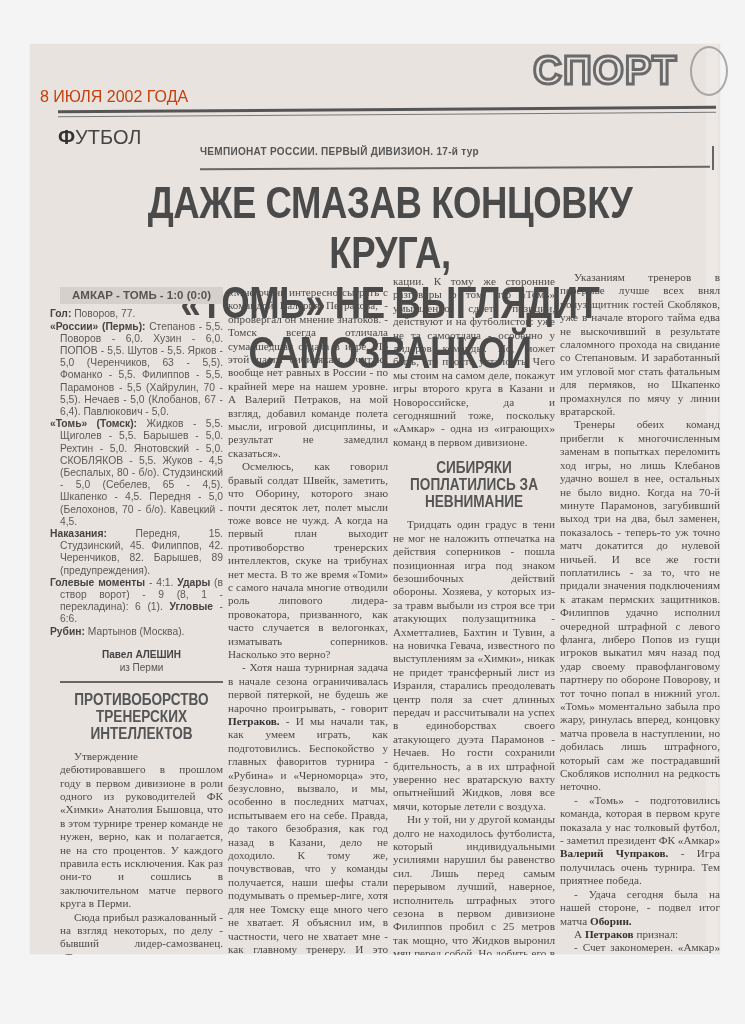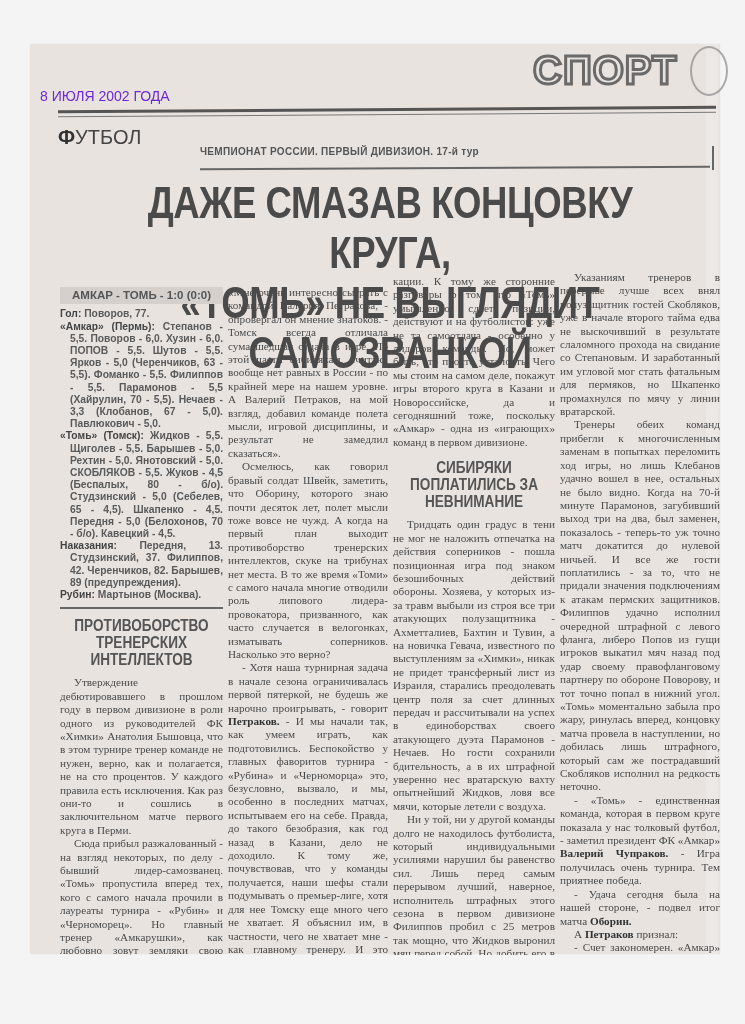--- a/index.html
+++ b/index.html
@@ -1,40 +1,40 @@
 <!DOCTYPE html>
 <html><head>
 <meta charset="utf-8">
 <style>
   html, body { margin:0; padding:0; }
   body { width:745px; height:1024px; background:#f4f4f4; position:relative; overflow:hidden; font-family:"Liberation Serif", serif; color:#3a3a3a; }
   .paper { position:absolute; left:30px; top:44px; width:690px; height:910px; background:#e9e3df; box-shadow:0 0 1px rgba(0,0,0,.1); }
   .paper-right-edge { position:absolute; left:706px; top:44px; width:12px; height:910px; background:#ece8e6; }
   .logo { position:absolute; left:533px; top:48px; font-family:"Liberation Sans", sans-serif; font-weight:bold; font-size:40px; letter-spacing:1px; color:#e9e3df; -webkit-text-stroke:3px #6a6a6a; line-height:44px;text-align:center; }
   .logo-emblem { position:absolute; left:690px; top:46px; width:34px; height:46px; border-radius:50%; border:2px solid #8a8a8a; opacity:.7; }
-  .date { position:absolute; left:40px; top:88px; font-family:"Liberation Sans", sans-serif; font-size:14px; color:#6d28d9; }
+  .date { position:absolute; left:40px; top:88px; font-family:"Liberation Sans", sans-serif; font-size:16px; color:#c2410c; }
   .rule1 { position:absolute; left:58px; top:108px; width:658px; height:3px; background:#555; transform:rotate(-0.4deg); }
   .rule1b { position:absolute; left:58px; top:114px; width:658px; height:1px; background:#777; transform:rotate(-0.4deg); }
   .section { position:absolute; left:58px; top:126px; font-family:"Liberation Sans", sans-serif; font-size:20px; color:#444; }
   .section b { font-weight:900; color:#333; }
   .champ { position:absolute; left:200px; top:146px; font-family:"Liberation Sans", sans-serif; font-weight:bold; font-size:10px; color:#555; letter-spacing:.3px; }
   .champ-rule { position:absolute; left:200px; top:167px; width:510px; height:2px; background:#666; transform:rotate(-0.3deg); }
   .vrule-top { position:absolute; left:712px; top:146px; width:2px; height:24px; background:#666; }
   .headline { position:absolute; left:60px; top:178px; width:660px; text-align:center; font-family:"Liberation Sans", sans-serif; font-weight:bold; font-size:44px; line-height:50px; color:#4a4a4a; transform:scaleX(.83); transform-origin:center top; letter-spacing:-0.5px; }
   .col { position:absolute; font-size:11.2px; line-height:13.4px; text-align:justify; color:#4b4b4b; }
   .col p { margin:0; text-indent:14px; }
   .col p.noind { text-indent:0; }
   .col b { color:#333; }
   .c1 { left:60px; top:287px; width:163px; }
   .c2 { left:228px; top:286px; width:160px; }
   .c3 { left:393px; top:275px; width:162px; }
   .c4 { left:560px; top:271px; width:160px; }
   .score-box { background:#d6d0cc; font-family:"Liberation Sans", sans-serif; font-weight:bold; font-size:11.5px; text-align:center; padding:2px 0; color:#555; margin-bottom:4px; }
   .stats { font-family:"Liberation Sans", sans-serif; font-size:10.3px; line-height:12.2px; color:#5a5a5a; }
-  .stats .row { padding-left:10px; text-indent:-10px; margin:0;font-weight:bold; }
+  .stats .row { text-indent:-10px; margin:0; }
   .stats b { color:#444; }
   .author { text-align:center; font-family:"Liberation Sans", sans-serif; font-size:10px; margin-top:10px; color:#555; }
   .author b { color:#444; }
   .divider { height:2px; background:#666; margin:6px 0 8px; }
   .subhead { text-align:center; font-family:"Liberation Sans", sans-serif; font-weight:bold; font-size:16px; line-height:17px; color:#555; margin:4px 0 8px; transform:scaleX(.85); }
   .blank { position:absolute; left:0; top:955px; width:745px; height:69px; background:#f4f4f4; }
 </style>
 </head>
 <body>
 
@@ -55,24 +55,29 @@
 
 <div class="headline">
   <div>ДАЖЕ СМАЗАВ КОНЦОВКУ КРУГА,</div>
   <div>«ТОМЬ» НЕ ВЫГЛЯДИТ САМОЗВАНКОЙ</div>
 </div>
 
 <div class="col c1">
   <div class="score-box">АМКАР - ТОМЬ - 1:0 (0:0)</div>
   <div class="stats">
     <p class="row"><b>Гол:</b> <span>Поворов, 77.</span></p>
-    <p class="row"><b>«Амкар» (Пермь):</b> <span>Степанов - 5,5. Поворов - 6,0. Хузин - 6,0. ПОПОВ - 5,5. Шутов - 5,5. Ярков - 5,0 (Черенчиков, 63 - 5,5). Фоманко - 5,5. Филиппов - 5,5. Парамонов - 5,5 (Хайрулин, 70 - 5,5). Нечаев - 3,3 (Клобанов, 67 - 5,0). Павлюкович - 5,0.</span></p>
+    <p class="row"><b>«России» (Пермь):</b> <span>Степанов - 5,5. Поворов - 6,0. Хузин - 6,0. ПОПОВ - 5,5. Шутов - 5,5. Ярков - 5,0 (Черенчиков, 63 - 5,5). Фоманко - 5,5. Филиппов - 5,5. Парамонов - 5,5 (Хайрулин, 70 - 5,5). Нечаев - 5,0 (Клобанов, 67 - 6,4). Павлюкович - 5,0.</span></p>
     <p class="row"><b>«Томь» (Томск):</b> <span>Жидков - 5,5. Щиголев - 5,5. Барышев - 5,0. Рехтин - 5,0. Янотовский - 5,0. СКОБЛЯКОВ - 5,5. Жуков - 4,5 (Беспалых, 80 - б/о). Студзинский - 5,0 (Себелев, 65 - 4,5). Шкапенко - 4,5. Передня - 5,0 (Белохонов, 70 - б/о). Кавецкий - 4,5.</span></p>
-    <p class="row"><b>Наказания:</b> <span>Передня, 13. Студзинский, 37. Филиппов, 42. Черенчиков, 82. Барышев, 89 (предупреждения).</span></p>
+    <p class="row"><b>Наказания:</b> <span>Передня, 15. Студзинский, 45. Филиппов, 42. Черенчиков, 82. Барышев, 89 (предупреждения).</span></p>
+    <p class="row"><b>Голевые моменты</b> <span>- 4:1.</span> <b>Удары</b> <span>(в створ ворот) - 9 (8, 1 - перекладина): 6 (1).</span> <b>Угловые</b> <span>- 6:6.</span></p>
     <p class="row"><b>Рубин:</b> <span>Мартынов (Москва).</span></p>
+  </div>
+  <div class="author">
+    <b><span>Павел</span> <span>АЛЕШИН</span></b><br>
+    <span>из Перми</span>
   </div>
   <div class="divider"></div>
   <div class="subhead">ПРОТИВОБОРСТВО ТРЕНЕРСКИХ ИНТЕЛЛЕКТОВ</div>
   <p>Утверждение дебютировавшего в прошлом году в первом дивизионе в роли одного из руководителей ФК «Химки» Анатолия Бышовца, что в этом турнире тренер команде не нужен, верно, как и полагается, не на сто процентов. У каждого правила есть исключения. Как раз они-то и сошлись в заключительном матче первого круга в Перми.</p>
   <p><span>Сюда прибыл разжалованный - на взгляд некоторых, по делу - бывший лидер-самозванец. «Томь» пропустила вперед тех, кого с самого начала прочили в лауреаты турнира - «Рубин» и «Черноморец». Но главный тренер «Амкарушки», как любовно зовут земляки свою команду,</span>  </p>
 </div>
 
 <div class="col c2">
   <p class="noind">«Мне очень интересно сыграть с командой Валерия Петракова, - опровергал он мнение знатоков. - Томск всегда отличала сумасшедшая отдача в игре. По этой части сибирякам, считаю, вообще нет равных в России - по крайней мере на нашем уровне. А Валерий Петраков, на мой взгляд, добавил команде полета мысли, игровой дисциплины, и результат не замедлил сказаться».</p>
   <p>Осмелюсь, как говорил бравый солдат Швейк, заметить, что Оборину, которого знаю почти десяток лет, полет мысли тоже вовсе не чужд. А когда на первый план выходит противоборство тренерских интеллектов, скуке на трибунах нет места. В то же время «Томи» с самого начала многие отводили роль липового лидера-провокатора, призванного, как часто случается в велогонках, изматывать соперников. Насколько это верно?</p>
@@ -82,19 +87,19 @@
 <div class="col c3">
   <p class="noind">кации. К тому же сторонние разговоры о том, что «Томь» умышленно сдает позиции, действуют и на футболистов: уже не та самоотдача - особенно у лидеров команды. Но, может быть, это просто усталость. Чего мы стоим на самом деле, покажут игры второго круга в Казани и Новороссийске, да и сегодняшний тоже, поскольку «Амкар» - одна из «играющих» команд в первом дивизионе.</p>
   <div class="subhead" style="margin-top:10px">СИБИРЯКИ ПОПЛАТИЛИСЬ ЗА НЕВНИМАНИЕ</div>
   <p>Тридцать один градус в тени не мог не наложить отпечатка на действия соперников - пошла позиционная игра под знаком безошибочных действий обороны. Хозяева, у которых из-за травм выбыли из строя все три атакующих полузащитника - Ахметталиев, Бахтин и Тувин, а на новичка Гевача, известного по выступлениям за «Химки», никак не придет трансферный лист из Израиля, старались преодолевать центр поля за счет длинных передач и рассчитывали на успех в единоборствах своего атакующего дуэта Парамонов - Нечаев. Но гости сохранили бдительность, а в их штрафной уверенно нес вратарскую вахту опытнейший Жидков, ловя все мячи, которые летели с воздуха.</p>
   <p>Ни у той, ни у другой команды долго не находилось футболиста, который индивидуальными усилиями нарушил бы равенство сил. Лишь перед самым перерывом лучший, наверное, исполнитель штрафных этого сезона в первом дивизионе Филиппов пробил с 25 метров так мощно, что Жидков выронил мяч перед собой. Но добить его в ворота Поворову не удалось. А уже в добавленное время тот же Филиппов с правого фланга послал мяч со штрафного по за-</p>
 </div>
 
 <div class="col c4">
   <p>Указаниям тренеров в перерыве лучше всех внял полузащитник гостей Скобляков, уже в начале второго тайма едва не выскочивший в результате слаломного прохода на свидание со Степановым. И заработанный им угловой мог стать фатальным для пермяков, но Шкапенко промахнулся по мячу у линии вратарской.</p>
   <p>Тренеры обеих команд прибегли к многочисленным заменам в попытках переломить ход игры, но лишь Клебанов удачно вошел в нее, остальных не было видно. Когда на 70-й минуте Парамонов, загубивший выход три на два, был заменен, показалось - теперь-то уж точно матч докатится до нулевой ничьей. И все же гости поплатились - за то, что не придали значения подключениям к атакам пермских защитников. Филиппов удачно исполнил очередной штрафной с левого фланга, либеро Попов из гущи игроков выкатил мяч назад под удар своему правофланговому партнеру по обороне Поворову, и тот точно попал в нижний угол. «Томь» моментально забыла про жару, ринулась вперед, концовку матча провела в наступлении, но добилась лишь штрафного, который сам же пострадавший Скобляков исполнил на редкость неточно.</p>
-  <p><span>- «Томь» - единственная команда, которая в первом круге показала у нас толковый футбол, - заметил президент ФК «Амкар»</span> <b>Валерий Чупраков.</b> <span>- Игра получилась очень турнира. Тем приятнее победа.</span></p>
+  <p><span>- «Томь» - подготовились команда, которая в первом круге показала у нас толковый футбол, - заметил президент ФК «Амкар»</span> <b>Валерий Чупраков.</b> <span>- Игра получилась очень турнира. Тем приятнее победа.</span></p>
   <p><span>- Удача сегодня была на нашей стороне, - подвел итог матча</span> <b>Оборин.</b></p>
   <p><span>А</span> <b>Петраков</b> <span>признал:</span></p>
   <p>- Счет закономерен. «Амкар» нашел момент забить, а у нас игра пошла только после пропущенного гола».</p>
 </div>
 
 <div class="blank"></div>
 
 </body></html>

